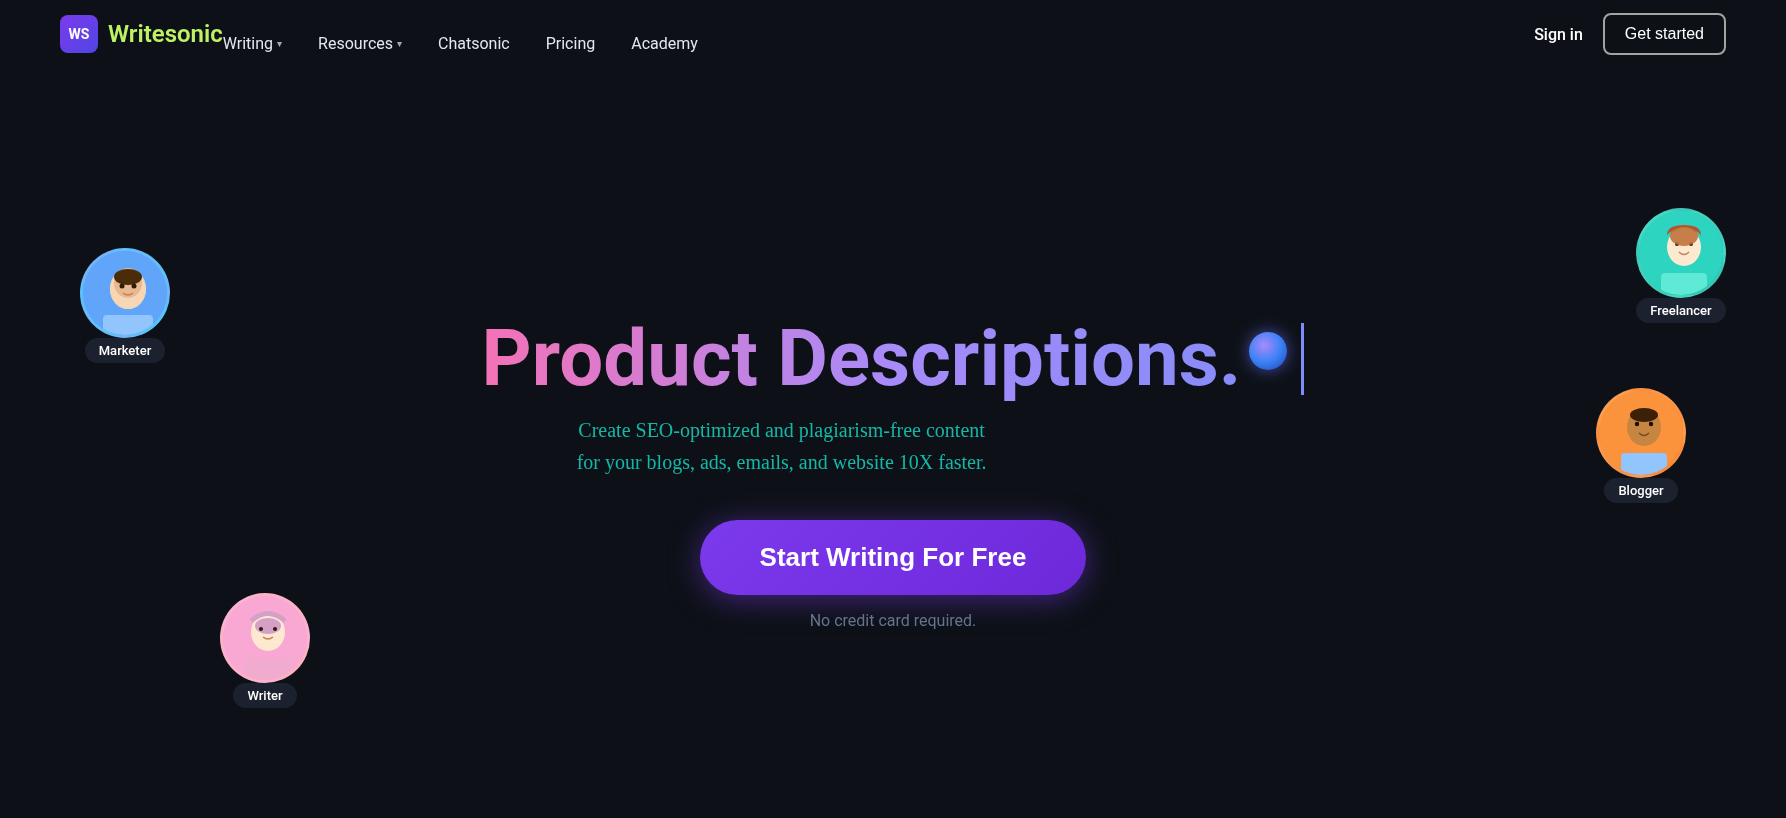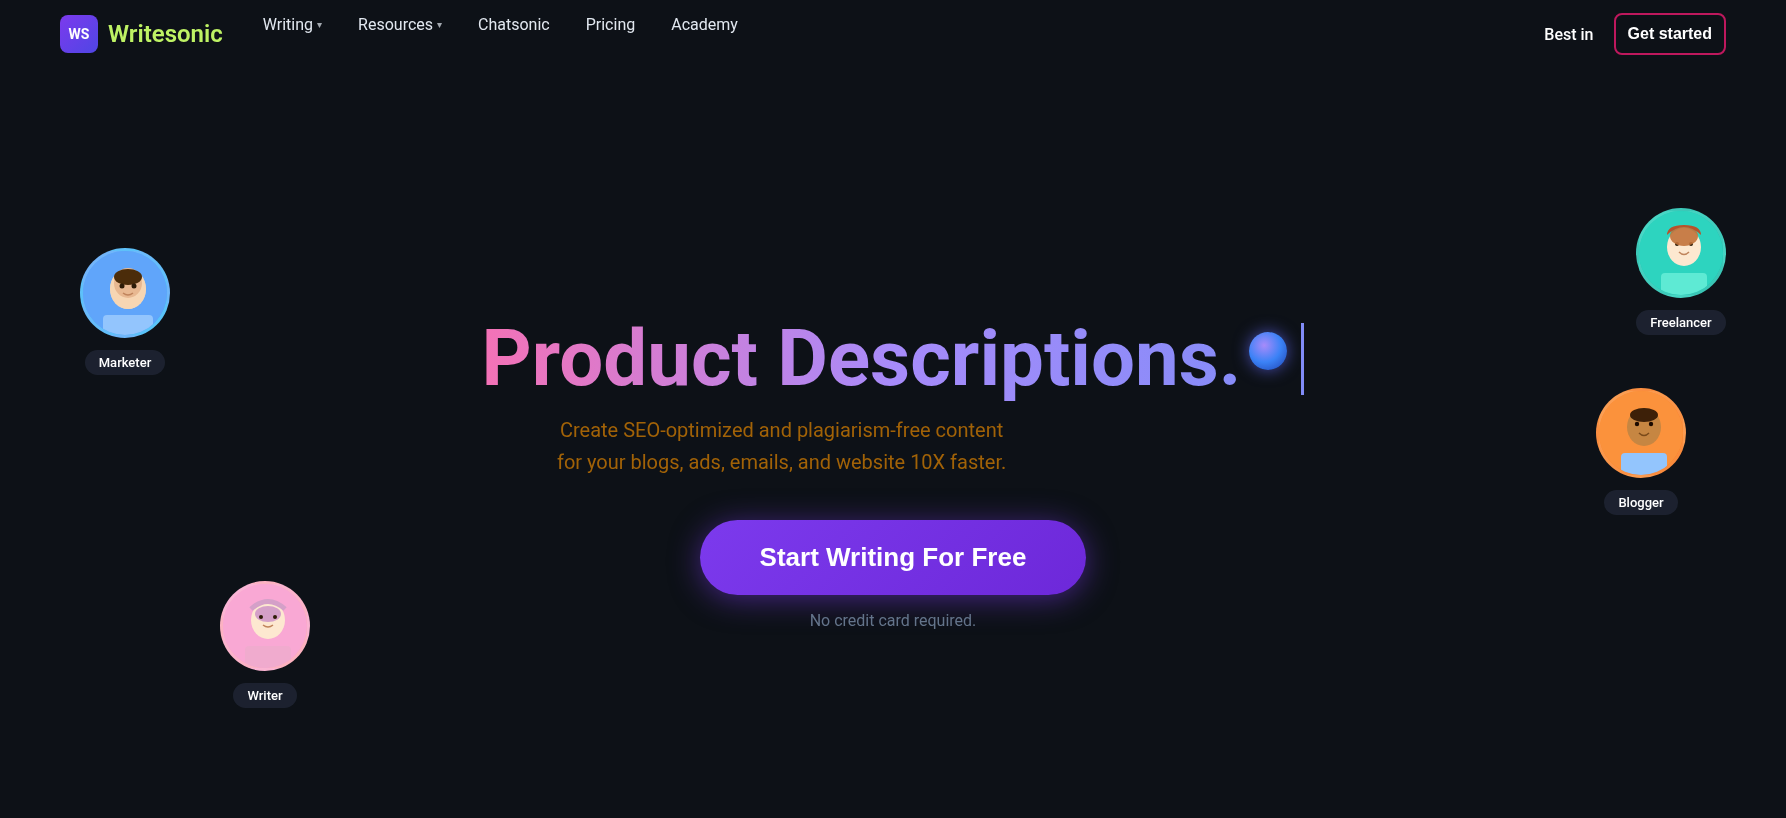--- a/index.html
+++ b/index.html
@@ -21,22 +21,21 @@
       justify-content: space-between;
       padding: 0 60px;
       height: 68px;
       background-color: #0d1117;
       position: relative;
       z-index: 10;
     }
 
     .nav-left {
       display: flex;
-      align-items: flex-start;
-      gap: 40px;
+      align-items: flex-end;
     }
 
     .logo {
       display: flex;
       align-items: center;
       gap: 10px;
     }
 
     .logo-icon {
       width: 38px;
@@ -87,26 +86,26 @@
 
     .sign-in {
       color: #ffffff;
       text-decoration: none;
       font-size: 16px;
       font-weight: 500;
     }
 
     .get-started-btn {
       background: transparent;
-      border: 2px solid #be185d;
-      color: #ffffff;
-      padding: 10px 12px;
+      border: 2px solid #a3a3a3;
+      color: #ffffff;
+      padding: 10px 20px;
       border-radius: 8px;
       font-size: 16px;
-      font-weight: 700;
+      font-weight: 400;
       cursor: pointer;
     }
 
     
     .hero {
       position: relative;
       display: flex;
       flex-direction: column;
       align-items: center;
       justify-content: center;
@@ -161,24 +160,25 @@
       display: inline-block;
       margin-right: 2px;
       box-shadow: 0 0 16px rgba(99, 102, 241, 0.7);
       vertical-align: middle;
       position: relative;
       top: -8px;
     }
 
     .hero-description {
       font-size: 20px;
-      color: #a16207;
+      color: #14b8a6;
       margin-top: 12px;
       line-height: 1.6;
       max-width: 600px;
+      font-family: Liberation Serif, serif;
     }
 
     .cta-button {
       margin-top: 42px;
       background: linear-gradient(135deg, #7c3aed, #6d28d9);
       color: #ffffff;
       border: none;
       padding: 22px 60px;
       border-radius: 50px;
       font-size: 26px;
@@ -192,21 +192,21 @@
       font-size: 16px;
       color: #64748b;
     }
 
     
     .avatar-card {
       position: absolute;
       display: flex;
       flex-direction: column;
       align-items: center;
-      gap: 12px;
+      gap: 0;
     }
 
     .avatar-circle {
       border-radius: 50%;
       overflow: hidden;
       border: 3px solid rgba(255,255,255,0.15);
     }
 
     .avatar-label {
       background: rgba(30, 35, 50, 0.9);
@@ -293,21 +293,21 @@
       <li>
         <a href="#">Pricing</a>
       </li>
       <li>
         <a href="#">Academy</a>
       </li>
     </ul>
   </div>
 
   <div class="nav-right">
-    <a href="#" class="sign-in">Best in</a>
+    <a href="#" class="sign-in">Sign in</a>
     <button class="get-started-btn">Get started</button>
   </div>
 </nav>
 
 <section class="hero">
 
   <div class="avatar-card avatar-marketer">
     <div class="avatar-circle">
       <svg width="90" height="90" viewBox="0 0 90 90" xmlns="http://www.w3.org/2000/svg">
         <rect width="90" height="90" fill="#60a5fa"></rect>

